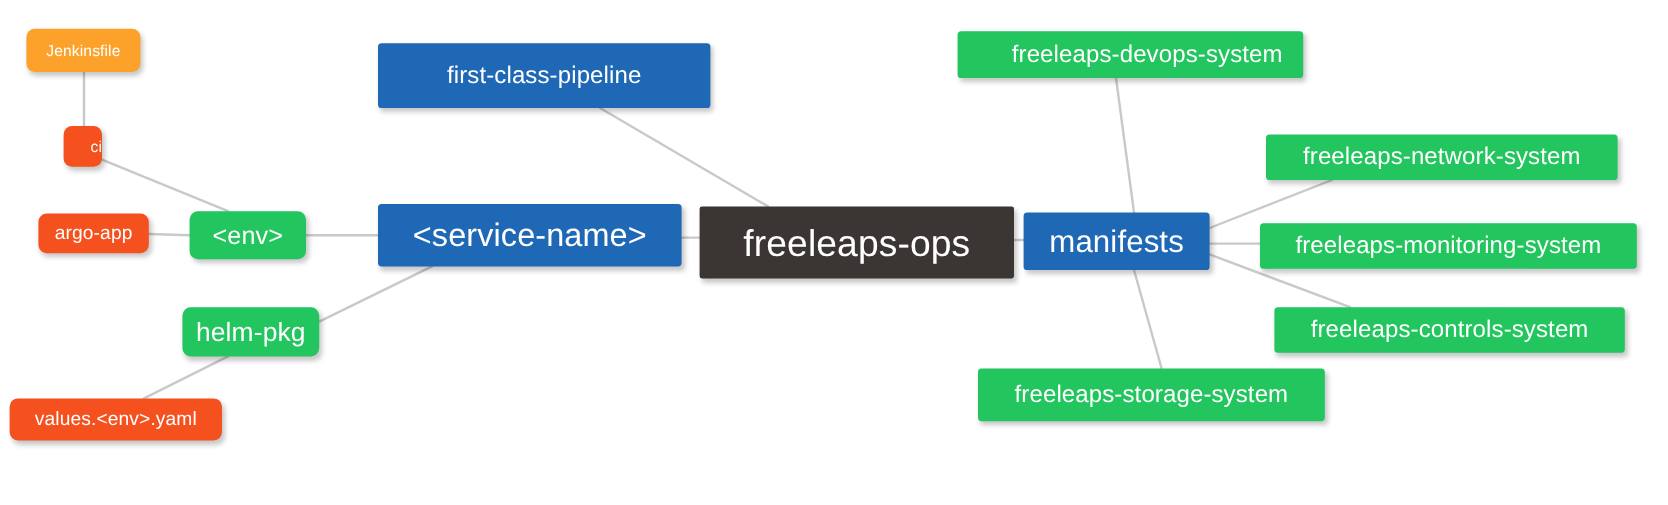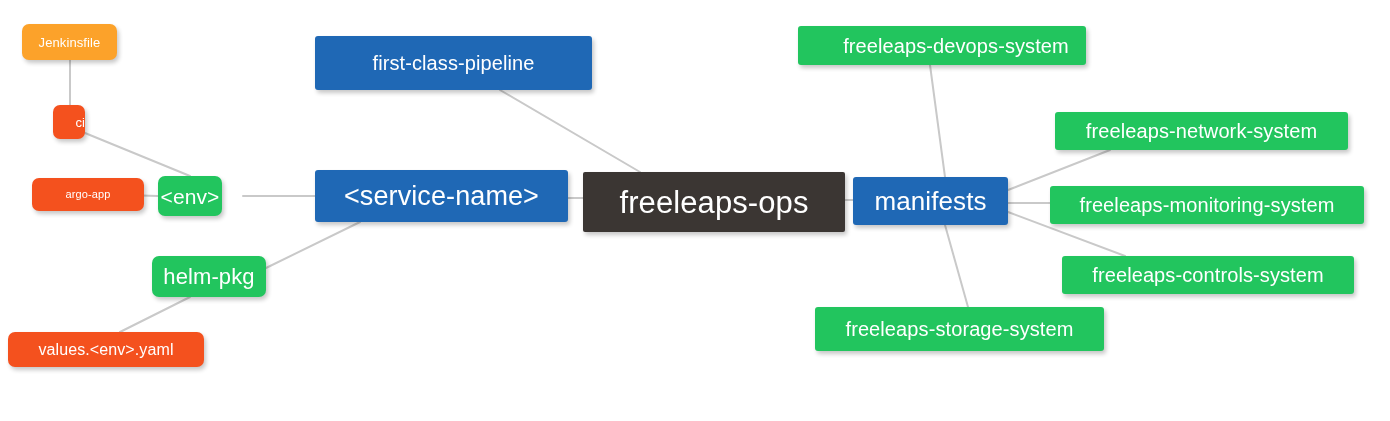--- a/index.html
+++ b/index.html
@@ -66,27 +66,27 @@
       <line x1="1008" y1="212" x2="1125" y2="256" stroke="#c9c9c9" stroke-width="2" stroke-linecap="round"></line>
       <line x1="945" y1="225" x2="968" y2="307" stroke="#c9c9c9" stroke-width="2" stroke-linecap="round"></line>
     </svg>
   <div id="node-layer">
       <div class="node rounded" style="left: 22px; top: 24px; width: 95px; height: 36px; background: rgb(252, 162, 42); font-size: 13px;">
         <span>Jenkinsfile</span>
       </div>
       <div class="node rounded" style="left: 53px; top: 105px; width: 32px; height: 34px; background: rgb(244, 81, 30); font-size: 13px; justify-content: flex-end;">
         <span>ci</span>
       </div>
-      <div class="node rounded" style="left: 32px; top: 178px; width: 112px; height: 33px; background: rgb(244, 81, 30); font-size: 11px;">
+      <div class="node rounded" style="left: 32px; top: 178px; width: 92px; height: 33px; background: rgb(244, 81, 30); font-size: 16px;">
         <span>argo-app</span>
       </div>
-      <div class="node rounded" style="left: 158px; top: 176px; width: 64px; height: 40px; background: rgb(34, 197, 94); font-size: 21px;">
+      <div class="node rounded" style="left: 158px; top: 176px; width: 97px; height: 40px; background: rgb(34, 197, 94); font-size: 21px;">
         <span>&lt;env&gt;</span>
       </div>
-      <div class="node rounded" style="left: 8px; top: 332px; width: 196px; height: 35px; background: rgb(244, 81, 30); font-size: 16px;">
+      <div class="node rounded" style="left: 8px; top: 332px; width: 177px; height: 35px; background: rgb(244, 81, 30); font-size: 16px;">
         <span>values.&lt;env&gt;.yaml</span>
       </div>
       <div class="node rounded" style="left: 152px; top: 256px; width: 114px; height: 41px; background: rgb(34, 197, 94); font-size: 22px; text-align: center;">
         <span>helm-pkg</span>
       </div>
       <div class="node" style="left: 315px; top: 36px; width: 277px; height: 54px; background: rgb(31, 104, 181); font-size: 20px;">
         <span>first-class-pipeline</span>
       </div>
       <div class="node" style="left: 315px; top: 170px; width: 253px; height: 52px; background: rgb(31, 104, 181); font-size: 27px;">
         <span>&lt;service-name&gt;</span>

